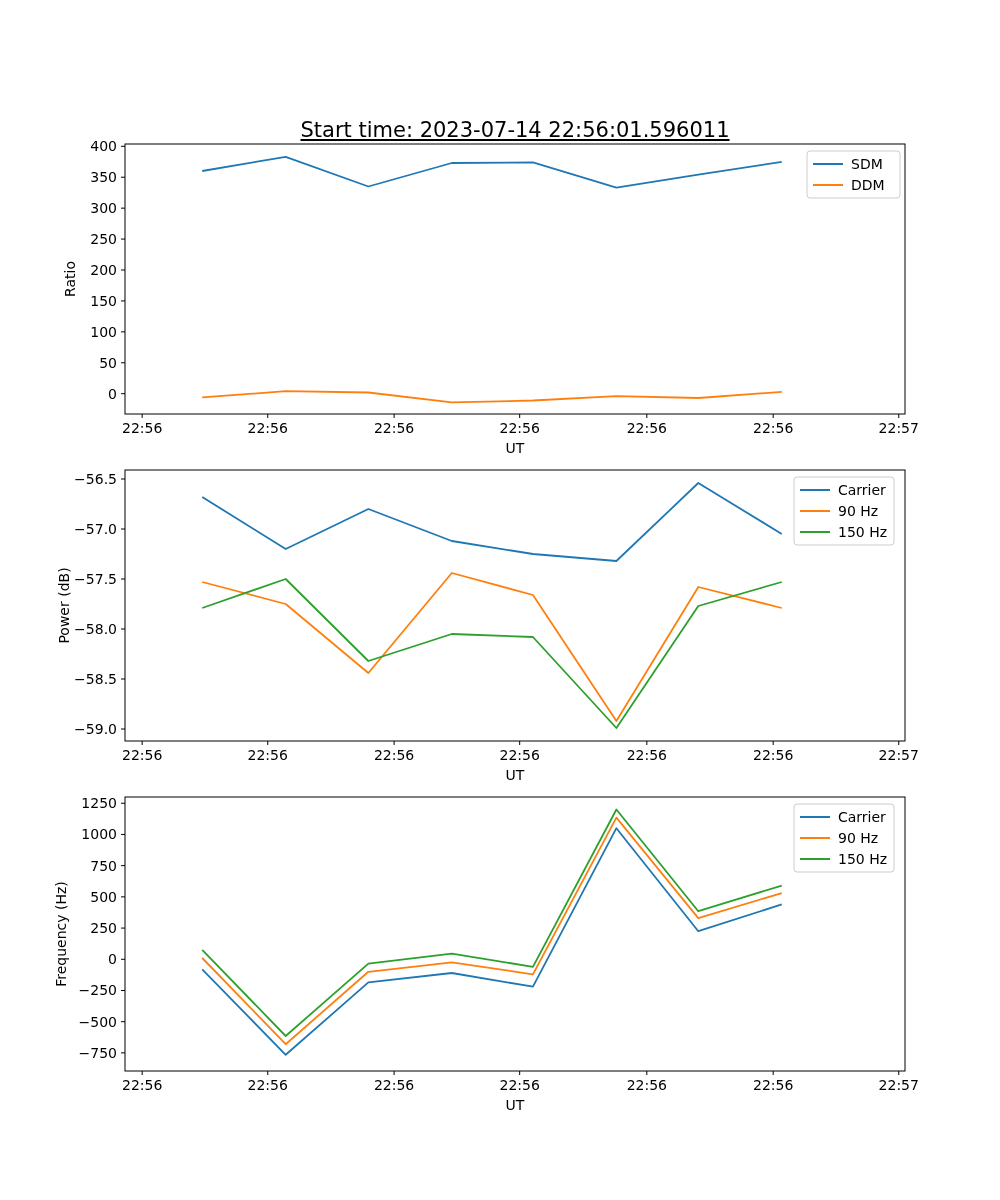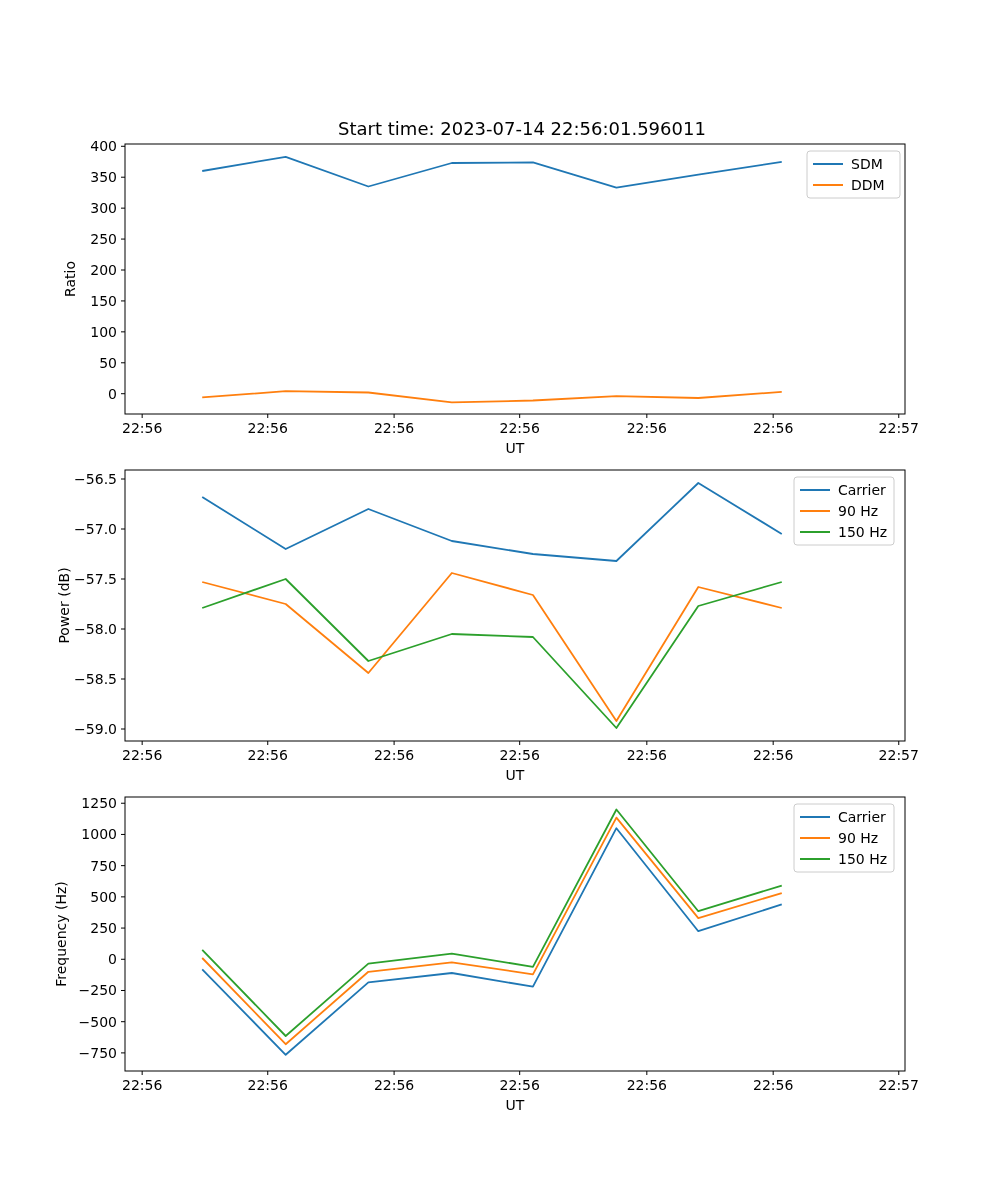--- a/index.html
+++ b/index.html
@@ -1,19 +1,19 @@
 <!DOCTYPE html>
 <html><head>
 <meta charset="utf-8">
 <style>
   html,body{margin:0;padding:0;background:#ffffff;}
   .figure{position:relative;width:1000px;height:1200px;background:#ffffff;
           font-family:"DejaVu Sans",sans-serif;}
-  .fig-title{position:absolute;left:132px;top:118px;width:780px;
-             text-align:center;font-size:18px;color:#000;}
+  .fig-title{position:absolute;left:125px;top:118px;width:780px;
+             text-align:center;font-size:21px;color:#000;text-decoration:underline;}
   svg text{font-family:"DejaVu Sans",sans-serif;fill:#000;}
 </style>
 </head>
 <body>
 
 <div class="figure">
   <div class="fig-title">Start time: 2023-07-14 22:56:01.596011</div>
   <svg width="1000" height="1200" viewBox="0 0 1000 1200">
     <g>
         <rect x="125" y="144" width="780" height="270" fill="none" stroke="#000" stroke-width="1"></rect>

